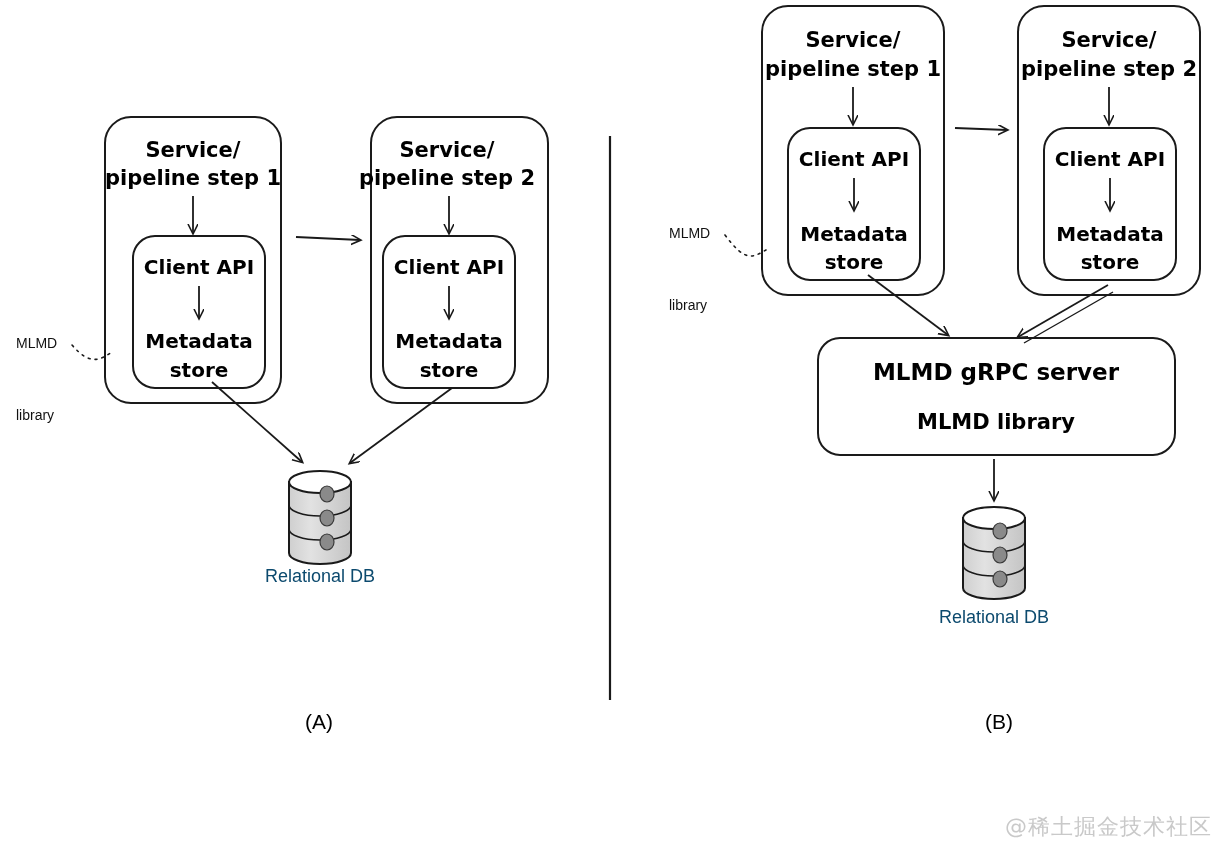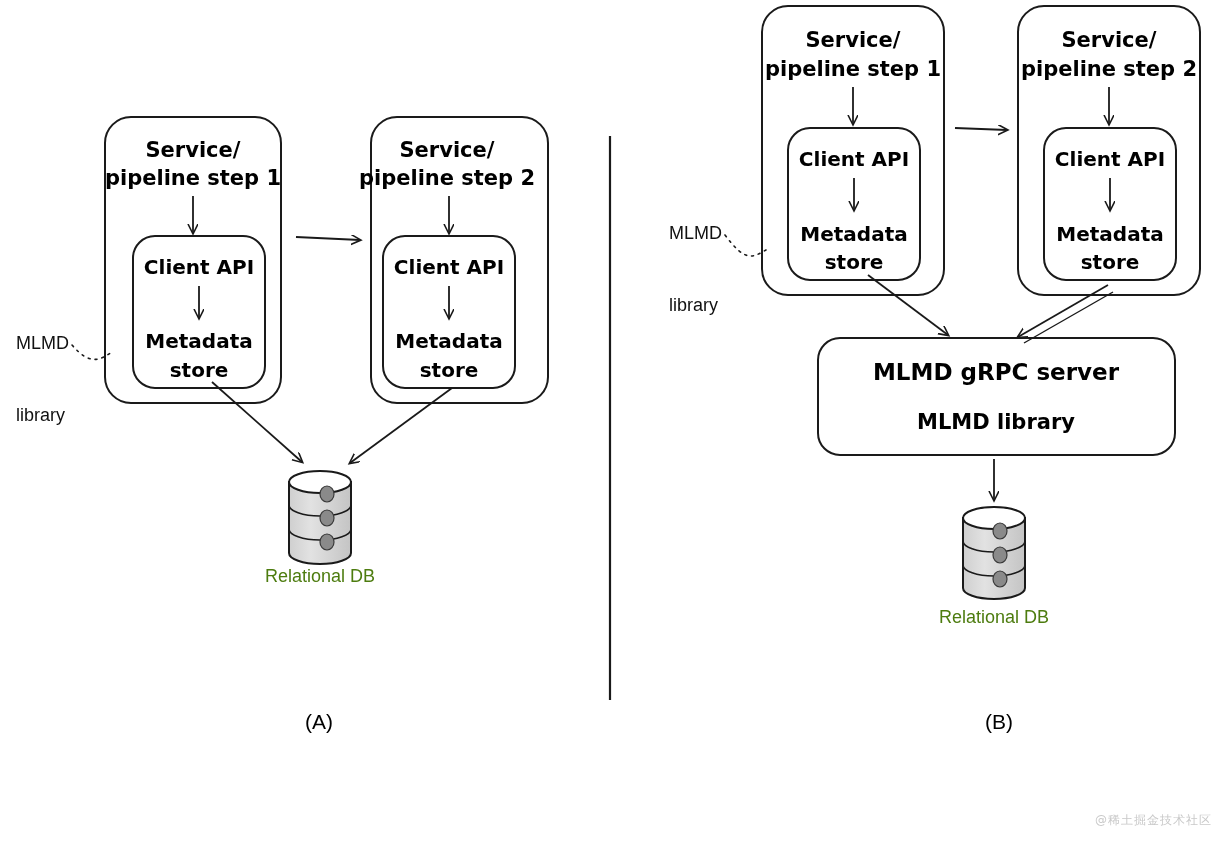--- a/index.html
+++ b/index.html
@@ -5,36 +5,36 @@
   html,body{margin:0;padding:0;background:#ffffff;}
   body{width:1230px;height:858px;position:relative;overflow:hidden;
        font-family:"Liberation Sans",sans-serif;color:#000;}
   #figure-root{position:absolute;left:0;top:0;width:1230px;height:858px;}
 
   svg.diagram{position:absolute;left:0;top:0;width:1230px;height:760px;}
 
   .hand{font-family:"DejaVu Sans",sans-serif;font-weight:600;}
 
   .label-plain{position:absolute;font-family:"Liberation Sans",sans-serif;
-               font-size:18px;line-height:24px;color:#111;white-space:pre;}
+               font-size:14px;line-height:24px;color:#111;white-space:pre;}
 
   .panel-letter{position:absolute;font-family:"Liberation Sans",sans-serif;
                 font-size:21px;color:#000;}
 
   #caption{position:absolute;left:22px;top:770px;width:1190px;
            font-family:"Liberation Sans",sans-serif;font-weight:bold;
            font-size:20.5px;line-height:30px;color:#4a4a4a;}
   #caption .fignum{white-space:pre;}
 
   #watermark{position:absolute;right:18px;top:812px;
-             font-family:"DejaVu Sans",sans-serif;font-size:12px;
+             font-family:"DejaVu Sans",sans-serif;font-size:22px;
              color:#c9c9c9;letter-spacing:1px;white-space:pre;}
 
   .db-caption{position:absolute;font-family:"Liberation Sans",sans-serif;
-              font-size:18px;color:#4d7c0f;text-align:center;}
+              font-size:18px;color:#0c4a6e;text-align:center;}
 </style>
 </head>
 <body>
 
 <div id="figure-root">
 
   <svg class="diagram" viewBox="0 0 1230 760">
     <defs>
       <marker id="ah" markerWidth="12" markerHeight="12" refX="9" refY="5" orient="auto" markerUnits="userSpaceOnUse">
         <path d="M0,0 L10,5 L0,10" fill="none" stroke="#1a1a1a" stroke-width="1.6"></path>

